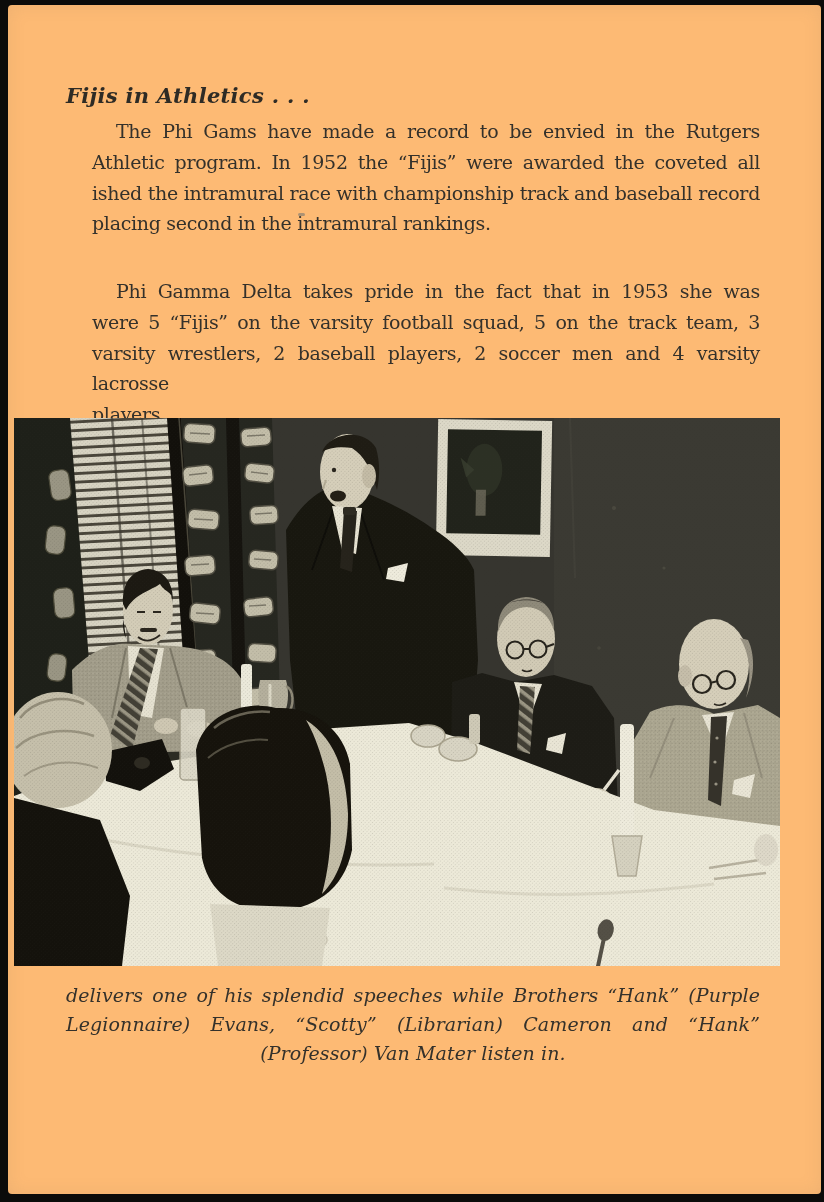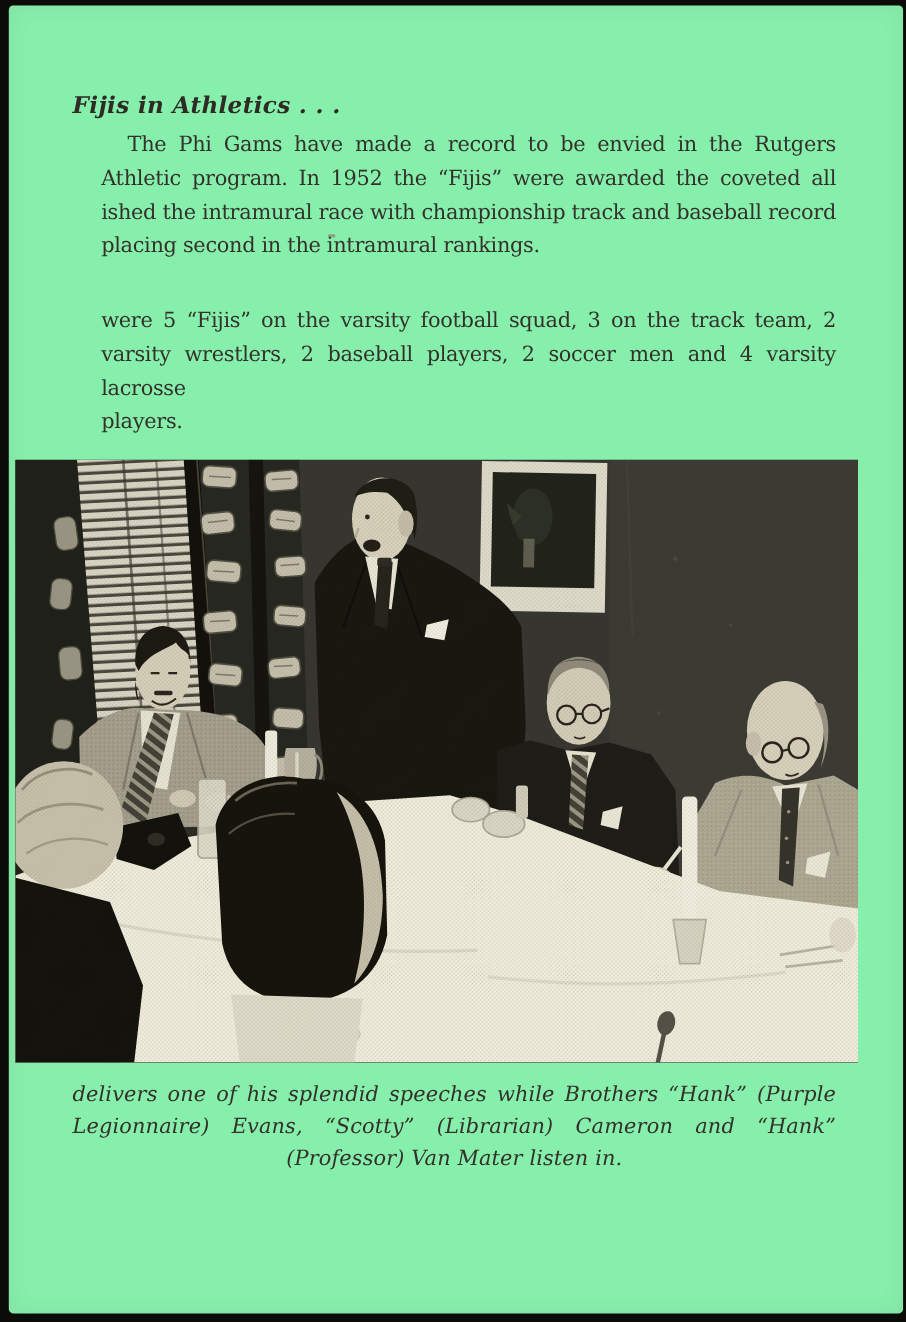--- a/index.html
+++ b/index.html
@@ -6,21 +6,21 @@
   body{
     width:824px;height:1202px;
     background:#0b0b0a;
     position:relative;
     font-family:"DejaVu Serif","Liberation Serif",serif;
     overflow:hidden;
   }
   .page{
     position:absolute;
     left:8px;top:5px;right:3px;bottom:8px;
-    background:#86efac;
+    background:#fdba74;
     border-radius:4px;
     box-shadow:inset 0 0 18px rgba(120,110,90,0.12);
   }
   .speck{position:absolute;left:290px;top:208px;width:7px;height:3px;background:#8a8274;border-radius:2px;opacity:.7;}
   .heading{
     position:absolute;left:58px;top:78px;width:694px;
     font-size:21px;font-weight:bold;font-style:italic;
     color:#2e2b25;letter-spacing:.3px;
   }
   .para{
@@ -51,21 +51,22 @@
 
   <div class="heading">Fijis in Athletics . . .</div>
 
   <div class="para" id="para1">
       <div class="line first">The Phi Gams have made a record to be envied in the Rutgers</div>
       <div class="line">Athletic program. In 1952 the “Fijis” were awarded the coveted all</div>
       <div class="line">ished the intramural race with championship track and baseball record</div>
       <div class="line last">placing second in the intramural rankings.</div>
     </div>
   <div class="para" id="para2">
-      <div class="line">were 5 “Fijis” on the varsity football squad, 3 on the track team, 2</div>
+      <div class="line first">Phi Gamma Delta takes pride in the fact that in 1953 she was</div>
+      <div class="line">were 5 “Fijis” on the varsity football squad, 5 on the track team, 3</div>
       <div class="line">varsity wrestlers, 2 baseball players, 2 soccer men and 4 varsity lacrosse</div>
       <div class="line last">players.</div>
     </div>
 
   <div class="photo-wrap">
     <svg width="766" height="548" viewBox="0 0 766 548" xmlns="http://www.w3.org/2000/svg">
       <defs>
         <pattern id="slats" width="12" height="8.6" patternUnits="userSpaceOnUse" patternTransform="rotate(-3)">
           <rect width="12" height="8.6" fill="#d8d4c3"></rect>
           <rect y="5.7" width="12" height="2.9" fill="#4a463b"></rect>

